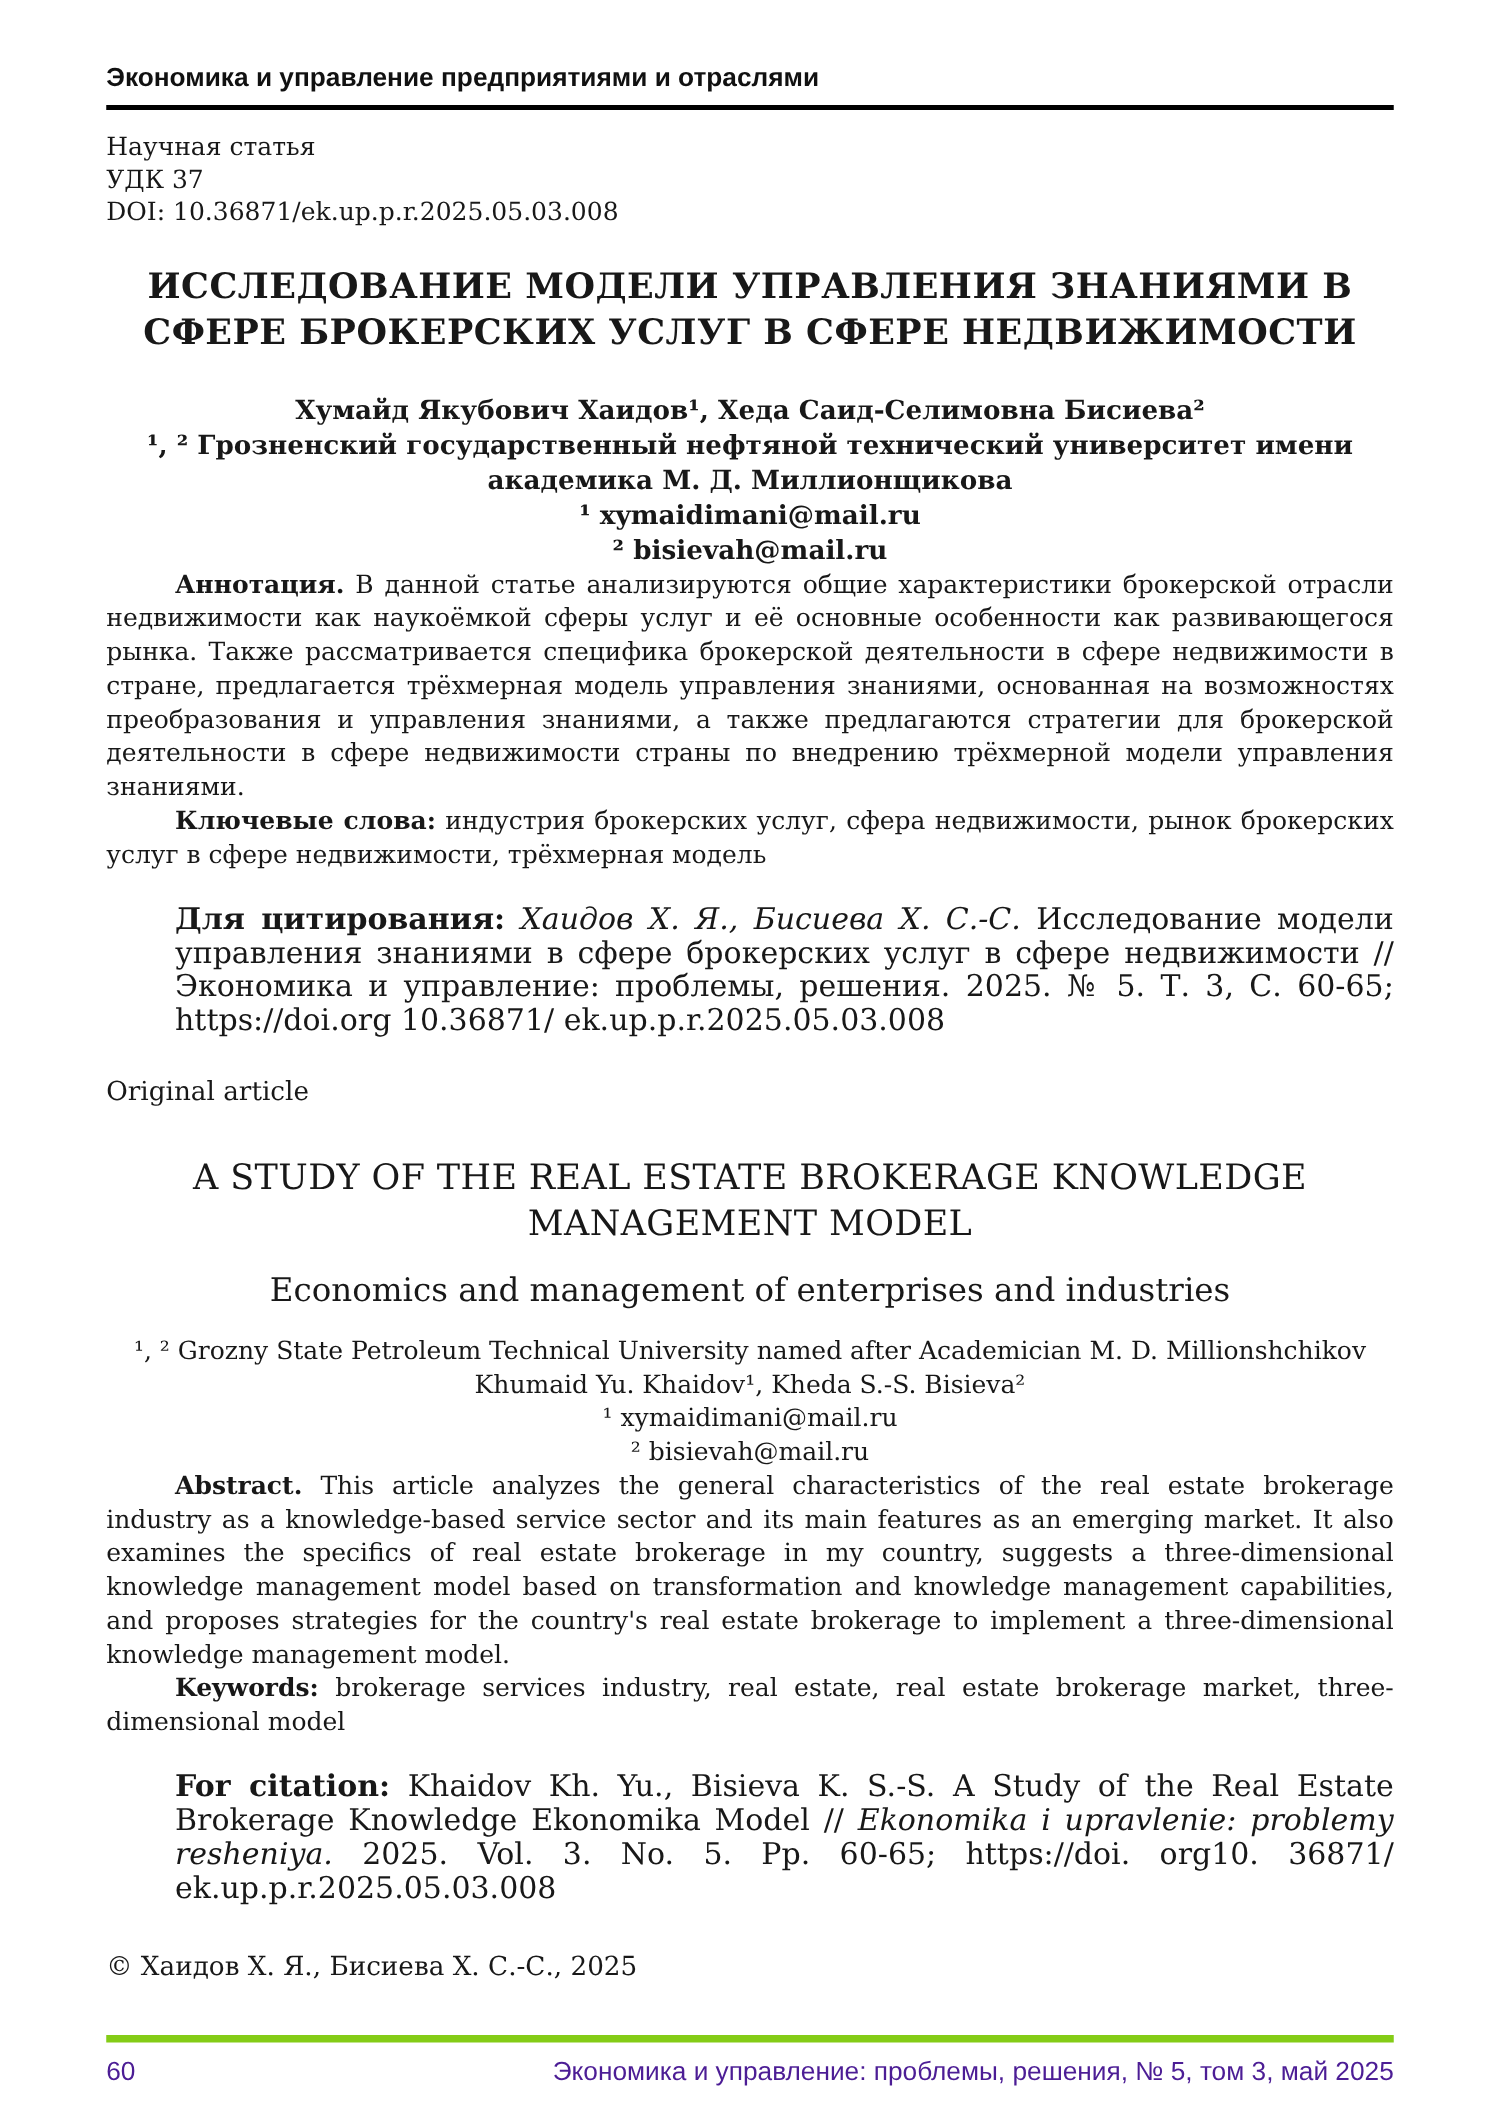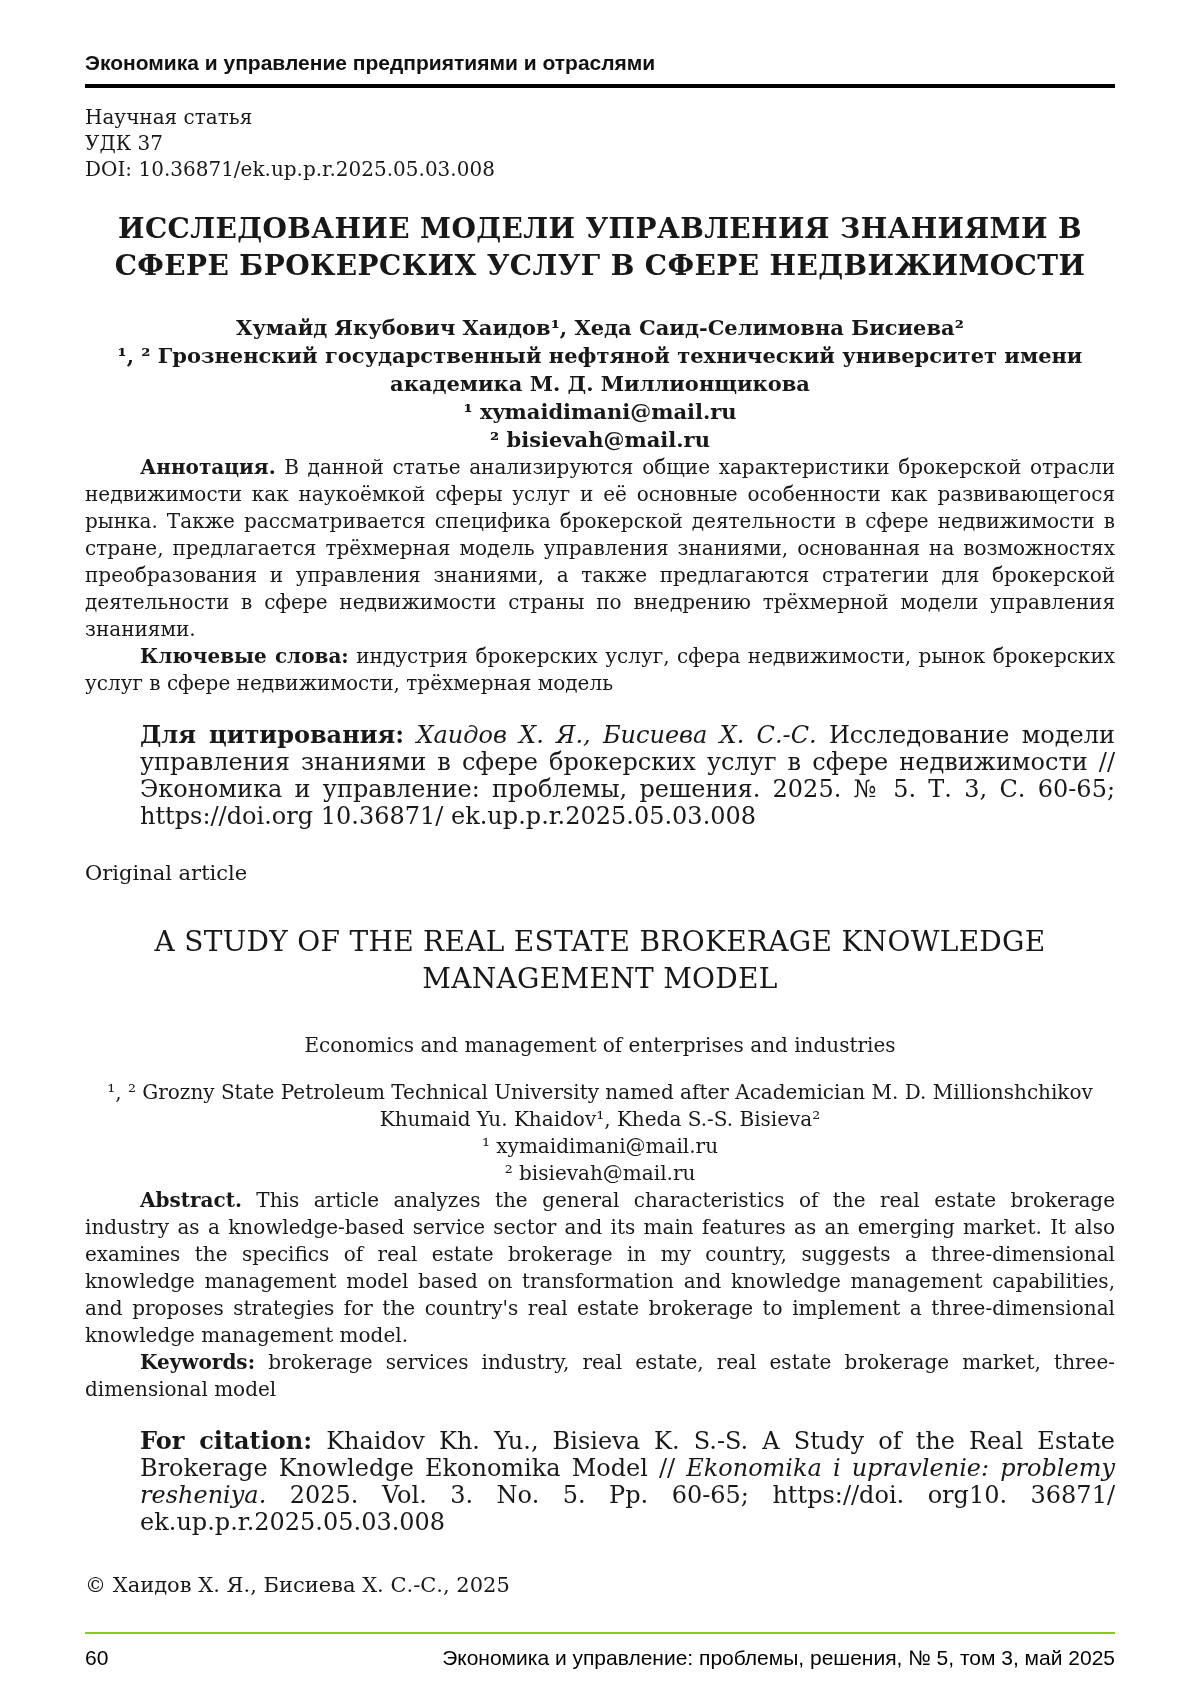--- a/index.html
+++ b/index.html
@@ -69,47 +69,47 @@
   }
   .title-en {
     margin-top: 36px;
     text-align: center;
     font-size: 28px;
     line-height: 37px;
     font-weight: normal;
     letter-spacing: 0.3px;
   }
   .subtitle-en {
-    margin-top: 32px;
+    margin-top: 20px;
     text-align: center;
-    font-size: 20px;
+    font-size: 26px;
     line-height: 32px;
     font-weight: normal;
   }
   .authors-block-en {
     margin-top: 18px;
     text-align: center;
     font-size: 20px;
     line-height: 27px;
   }
   .copyright {
     margin-top: 36px;
     font-size: 21px;
     line-height: 27px;
   }
   .footer {
     margin-top: auto;
-    border-top: 2px solid #84cc16;
+    border-top: 6px solid #84cc16;
     padding: 12px 0 22px 0;
     display: flex;
     justify-content: space-between;
     align-items: baseline;
     font-family: "Liberation Sans", sans-serif;
     font-size: 21px;
-    color: #000000;
+    color: #4c1d95;
   }
   b.lead { font-weight: bold; }
   .small-gap { margin-top: 0; }
 </style>
 </head>
 <body>
 
 <div class="page">
 
   <div class="running-head">Экономика и управление предприятиями и отраслями</div>

